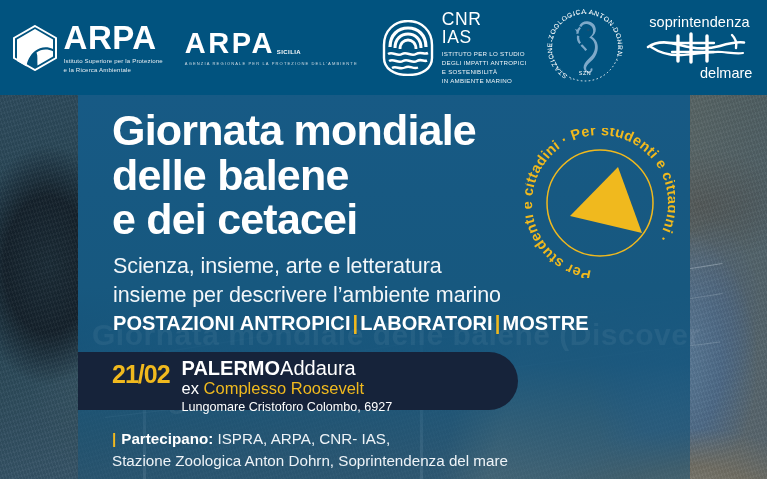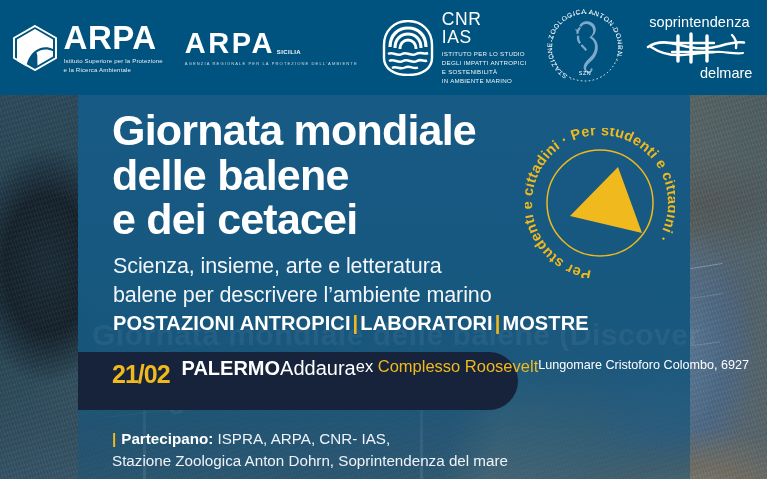--- a/index.html
+++ b/index.html
@@ -144,21 +144,21 @@
   .date-panel {
     position:absolute; left:78px; top:352px; width:440px; height:58px; z-index:20;
     background:#16233a;
     border-top-right-radius:29px; border-bottom-right-radius:29px;
   }
   .date-wrap { position:absolute; left:112px; top:355px; z-index:25; display:flex; align-items:flex-start; }
   .date-num {
     font-size:25px; font-weight:bold; color:#f0b91e; line-height:1;
     letter-spacing:-1px; margin-top:7px; margin-right:12px;
   }
-  .venue { display:flex; flex-direction:row; margin-top:2px; }
+  .venue { display:flex; flex-direction:column; margin-top:2px; }
   .venue-1 { font-size:20px; line-height:1.12; color:#ffffff; white-space:nowrap; }
   .venue-1 b { font-weight:bold; }
   .venue-1 .light { font-weight:normal; }
   .venue-2 { font-size:16.5px; line-height:1.18; color:#ffffff; white-space:nowrap; }
   .venue-2 .gold { color:#f0b91e; font-weight:normal; }
   .venue-3 { font-size:12.6px; line-height:1.25; color:#ffffff; white-space:nowrap; margin-top:1px; }
 
   
   .partners { position:absolute; left:112px; top:428px; z-index:22; }
   .p-line { font-size:15.2px; color:#eef3f7; line-height:1.45; white-space:nowrap; }
@@ -275,21 +275,21 @@
   </div>
 
   <div class="title-block">
     <div class="title-line">Giornata mondiale</div>
     <div class="title-line">delle balene</div>
     <div class="title-line">e dei cetacei</div>
   </div>
 
   <div class="sub-block">
     <div class="sub-line">Scienza, insieme, arte e letteratura</div>
-    <div class="sub-line">balene per descrivere l’ambiente marino</div>
+    <div class="sub-line">insieme per descrivere l’ambiente marino</div>
   </div>
 
   <div class="acts">
     <span>POSTAZIONI ANTROPICI</span><span class="bar">|</span><span>LABORATORI</span><span class="bar">|</span><span>MOSTRE</span>
   </div>
 
   <div class="date-panel"></div>
   <div class="date-wrap">
     <div class="date-num">21/02</div>
     <div class="venue">

